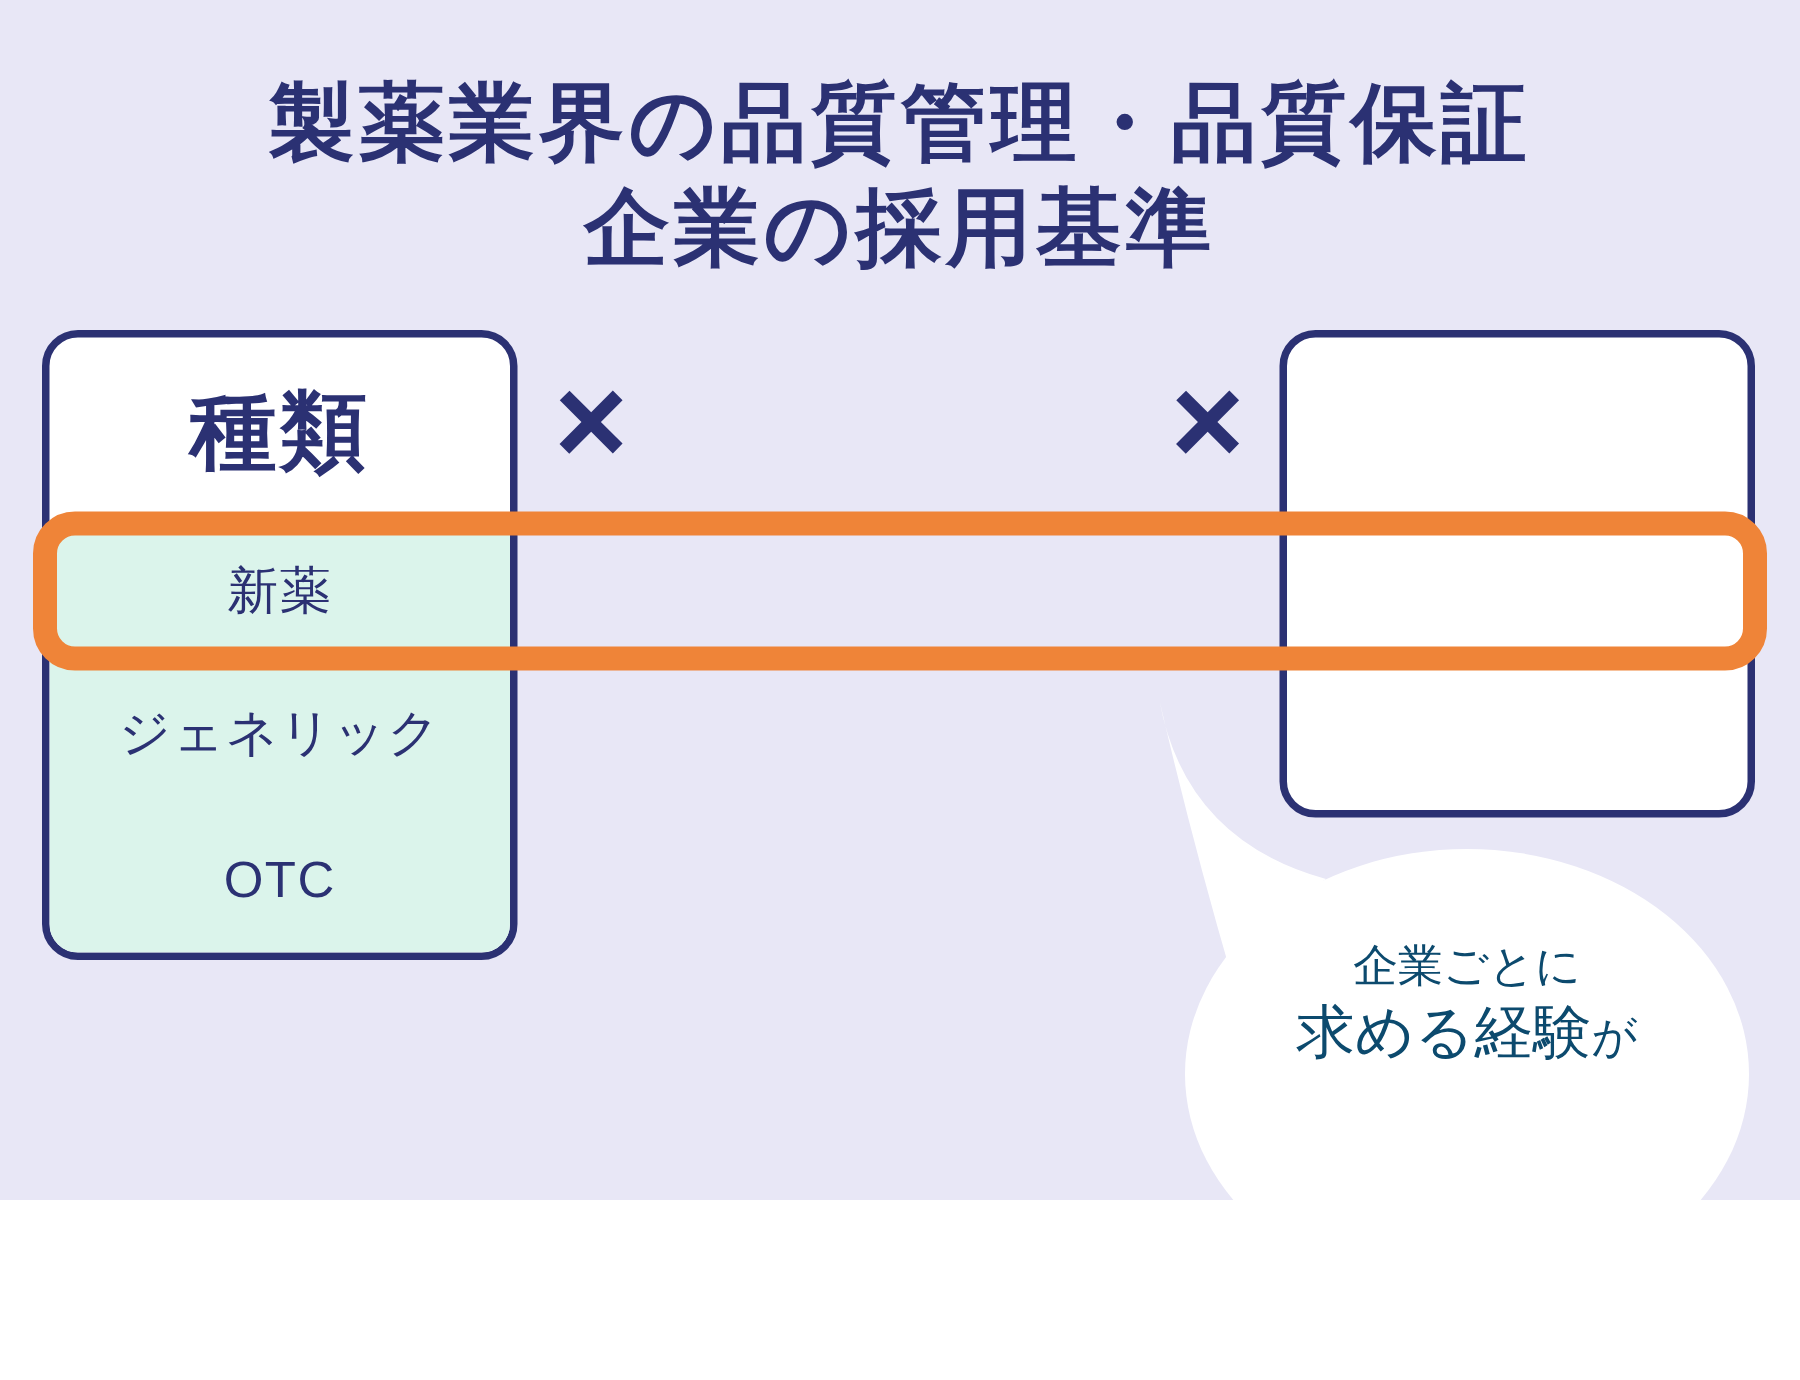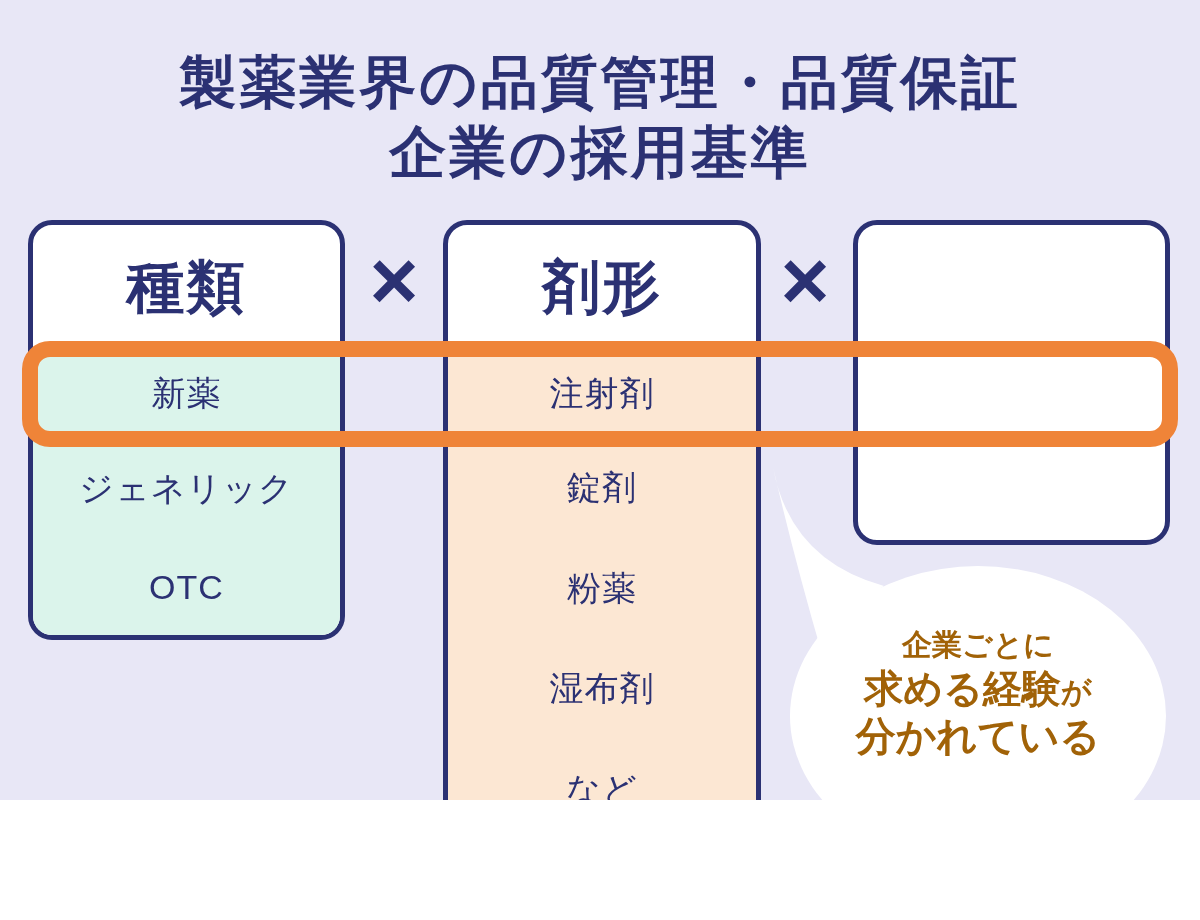--- a/index.html
+++ b/index.html
@@ -112,22 +112,22 @@
     height: 460px;
     z-index: 6;
   }
   .bubble-text {
     position: absolute;
     left: 790px;
     top: 624px;
     width: 376px;
     z-index: 7;
     text-align: center;
-    color: #a16207;
-    font-weight: 700;
+    color: #0c4a6e;
+    font-weight: 400;
   }
   .bubble-line1 { font-size: 30px; line-height: 1.4; }
   .bubble-line2 { font-size: 39px; line-height: 1.2; }
   .bubble-line2 .suffix { font-size: 30px; }
   .bubble-line3, .bubble-line4 { font-size: 40px; line-height: 1.18; }
 </style>
 </head>
 <body>
 
 <div class="stage" style="background-color: rgb(232, 231, 246);">
@@ -141,44 +141,33 @@
     <div class="card-header">種類</div>
     <div class="card-body" style="background-color: rgb(219, 244, 235);">
       <div class="cell cell-first">新薬</div>
       <div class="cell">ジェネリック</div>
       <div class="cell">OTC</div>
     </div>
   </section>
 
   <div class="operator operator-1">×</div>
 
-  <section class="card card-dosage">
-    <div class="card-header">剤形</div>
-    <div class="card-body" style="background-color: rgb(252, 231, 211);">
-      <div class="cell cell-first">注射剤</div>
-      <div class="cell">錠剤</div>
-      <div class="cell">粉薬</div>
-      <div class="cell">湿布剤</div>
-      <div class="cell">など</div>
-    </div>
-  </section>
 
   <div class="operator operator-2">×</div>
 
   <section class="card card-phase">
   </section>
 
   <div class="highlight-frame" style="border-color: rgb(239, 132, 56);"></div>
 
   <svg class="bubble-svg" viewBox="740 430 460 460" xmlns="http://www.w3.org/2000/svg" aria-hidden="true">
     <path d="M 773,467 Q 790,560 884,586 Q 838,616 822,654 Q 794,558 773,467 Z" fill="#FFFFFF"></path>
     <ellipse cx="978" cy="716" rx="188" ry="150" fill="#FFFFFF"></ellipse>
   </svg>
 
   <div class="bubble-text">
     <div class="bubble-line1">企業ごとに</div>
     <div class="bubble-line2">
       <span>求める経験</span><span class="suffix">が</span>
     </div>
-    <div class="bubble-line4">分かれている</div>
   </div>
 
 </div>
 
 </body></html>

